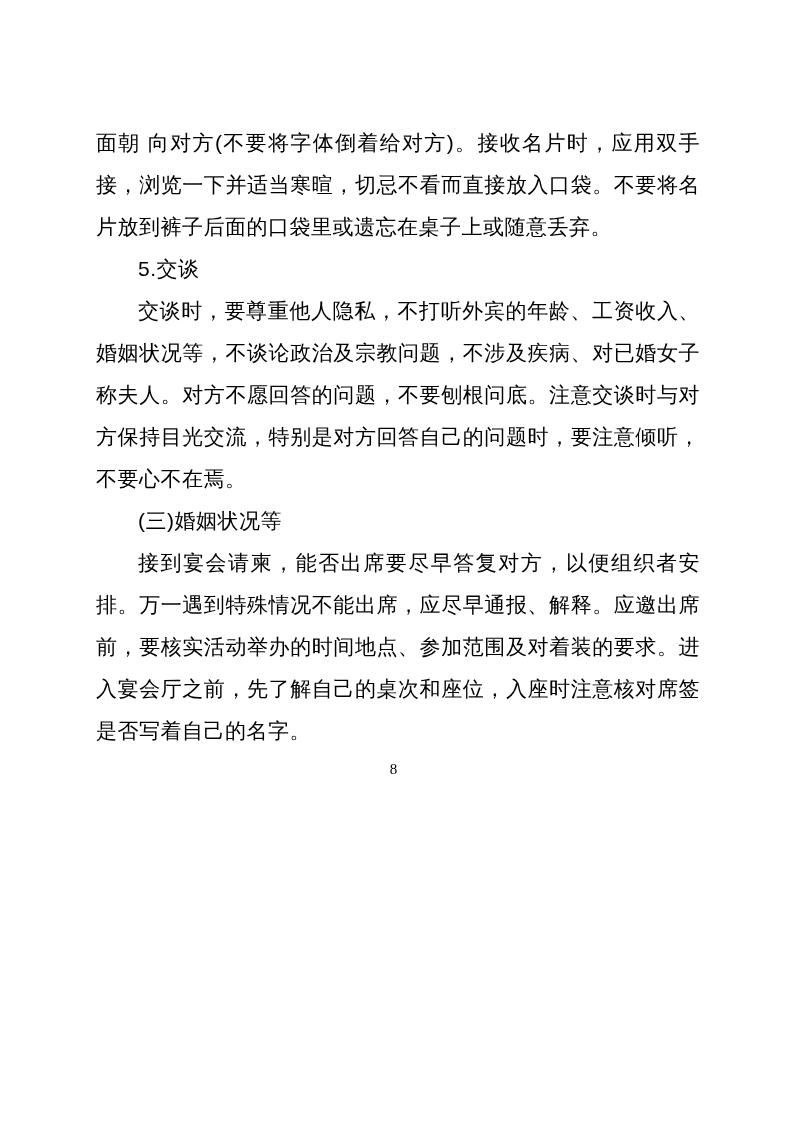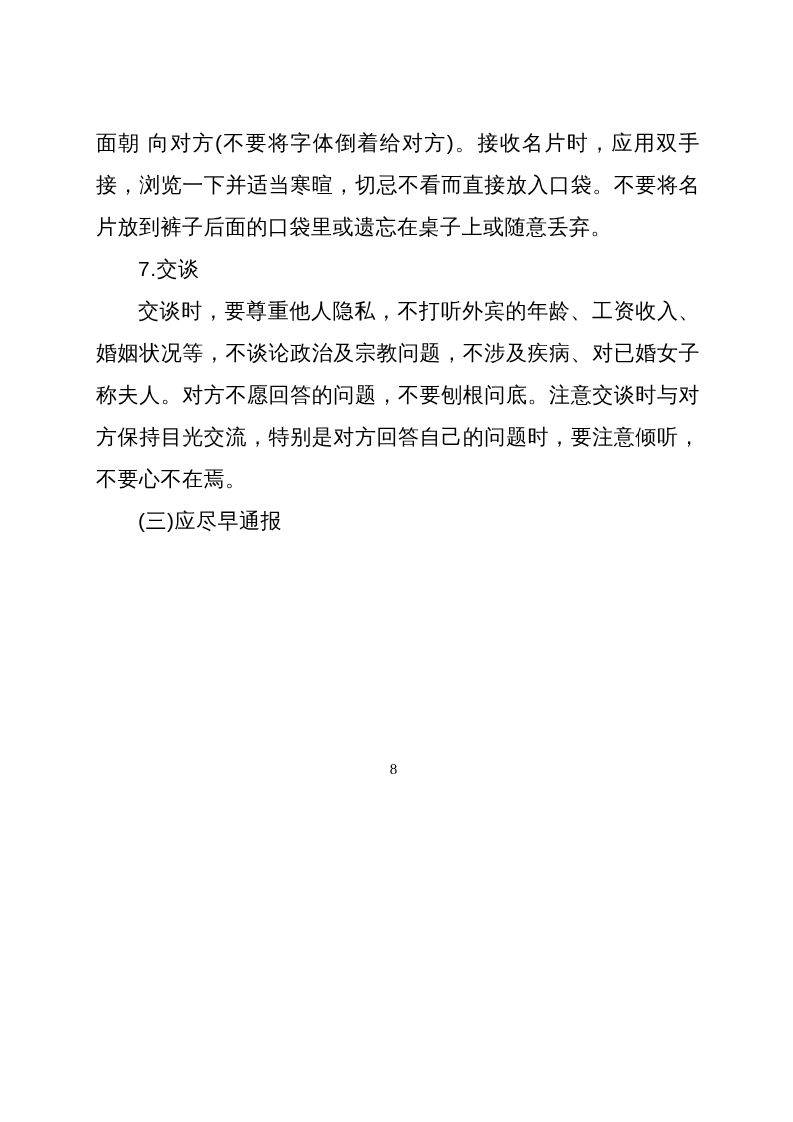--- a/index.html
+++ b/index.html
@@ -45,18 +45,19 @@
     line-height: 18px;
     color: #000000;
   }
 </style>
 </head>
 <body>
 
 <div class="page">
   <div class="content">
     <p>面朝 向对方(不要将字体倒着给对方)。接收名片时，应用双手接，浏览一下并适当寒暄，切忌不看而直接放入口袋。不要将名片放到裤子后面的口袋里或遗忘在桌子上或随意丢弃。</p>
-    <p class="indent">7.交谈</p>
+    <p class="indent">5.交谈</p>
     <p class="indent">交谈时，要尊重他人隐私，不打听外宾的年龄、工资收入、婚姻状况等，不谈论政治及宗教问题，不涉及疾病、对已婚女子称夫人。对方不愿回答的问题，不要刨根问底。注意交谈时与对方保持目光交流，特别是对方回答自己的问题时，要注意倾听，不要心不在焉。</p>
-    <p class="indent">(三)应尽早通报</p>
+    <p class="indent">(三)婚姻状况等</p>
+    <p class="indent">接到宴会请柬，能否出席要尽早答复对方，以便组织者安排。万一遇到特殊情况不能出席，应尽早通报、解释。应邀出席前，要核实活动举办的时间地点、参加范围及对着装的要求。进入宴会厅之前，先了解自己的桌次和座位，入座时注意核对席签是否写着自己的名字。</p>
   </div>
   <div class="page-number">8</div>
 </div>
 
 </body></html>

